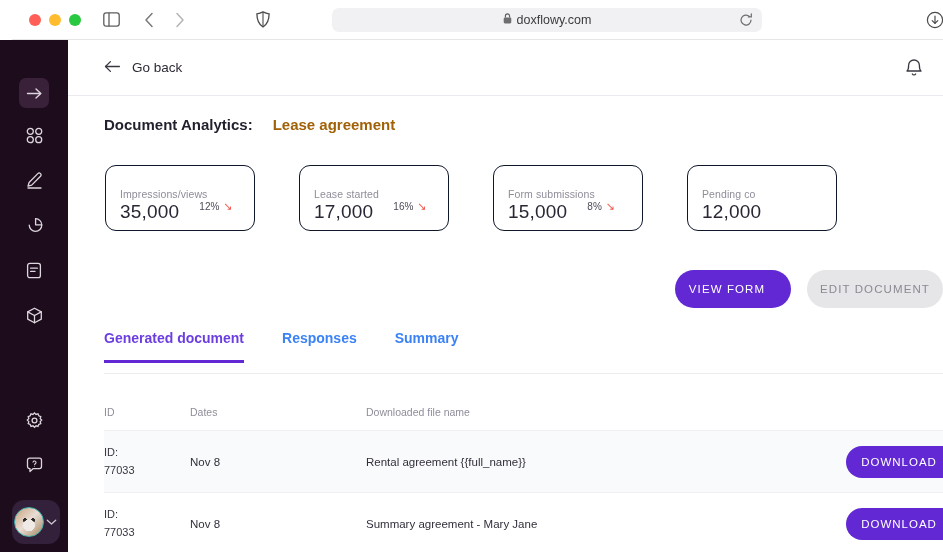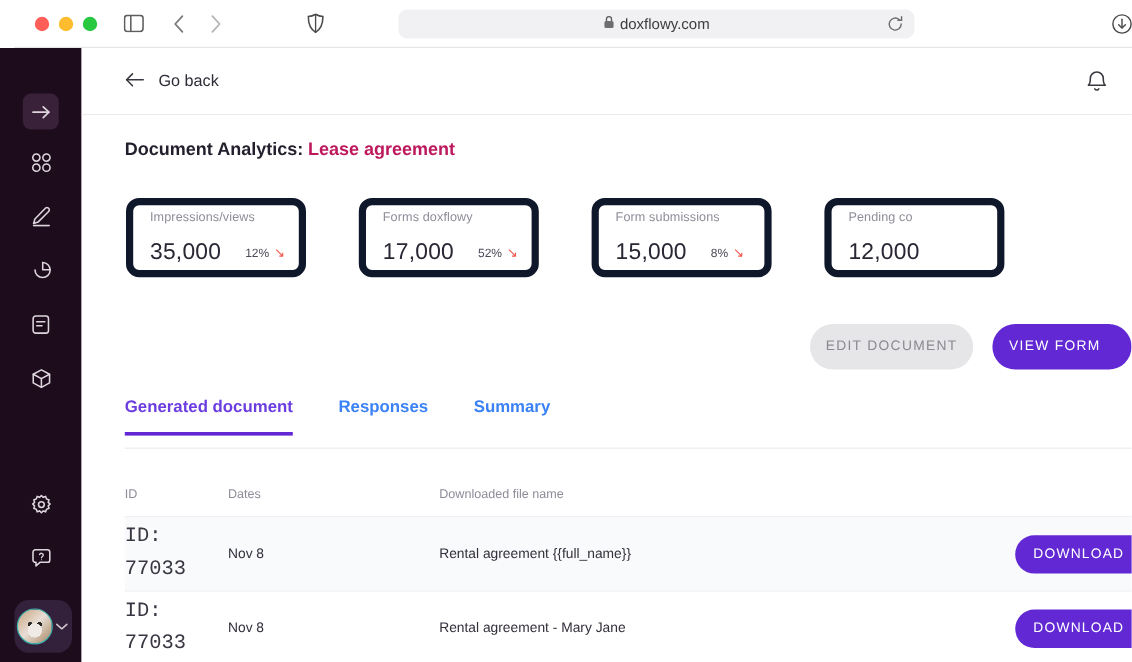--- a/index.html
+++ b/index.html
@@ -71,31 +71,31 @@
   }
   .go-back{display:flex;align-items:flex-start;gap:11px;margin-left:36px;color:#2f2b36;font-size:13.5px;}
   .bell{position:absolute;right:20px;top:18px;color:#3b3740;}
 
   
   .content{position:absolute;left:68px;top:96px;width:875px;height:456px;background:#fff;overflow:hidden;}
   .page-title{
     position:absolute;left:36px;top:20px;font-size:15px;font-weight:700;color:#231f2c;
     white-space:nowrap;
   }
-  .page-title .doc{color:#be185d;margin-left:4px;}
+  .page-title .doc{color:#a16207;margin-left:20px;}
 
   
   .cards{position:absolute;left:37px;top:69px;display:flex;gap:44px;}
   .card{
-    width:150px;height:66px;border:6px solid #0f172a;border-radius:11px;
-    background:#fff;box-sizing:border-box;padding:4px 14px 0 14px;
+    width:150px;height:66px;border:1px solid #0f172a;border-radius:11px;
+    background:#fff;box-sizing:border-box;padding:22px 14px 0 14px;
     flex:0 0 auto;
   }
   .card-label{font-size:10.5px;color:#8f8d99;letter-spacing:.1px;white-space:nowrap;overflow:hidden;}
-  .card-row{display:flex;align-items:center;margin-top:13px;}
+  .card-row{display:flex;align-items:flex-start;margin-top:1px;}
   .card-value{font-size:19px;color:#2a2633;letter-spacing:.2px;}
   .card-delta{margin-left:20px;font-size:10px;color:#4d4a57;display:flex;align-items:center;gap:4px;}
   .arrow{font-size:11px;line-height:1;}
   .arrow.down{color:#f4574c;}
   .arrow.up{color:#24b3a8;}
 
   
   .actions{position:absolute;right:0px;top:174px;display:flex;gap:16px;align-items:center;}
   .btn{
     height:38px;border-radius:19px;display:flex;align-items:center;justify-content:center;
@@ -115,21 +115,21 @@
   .thead{display:flex;height:36px;align-items:center;font-size:10.5px;color:#8f8d99;}
   .c-id{width:86px;flex:0 0 auto;}
   .c-date{width:166px;flex:0 0 auto;}
   .c-file{width:480px;flex:0 0 auto;padding-left:10px;}
   .c-act{width:120px;flex:0 0 auto;}
   .trow{
     display:flex;align-items:center;height:61px;font-size:11.5px;color:#332f3b;
     border-top:1px solid #f0f0f3;
   }
   .trow.alt{background:#f8fafb;}
-  .id-cell{line-height:1.55;font-size:17px;color:#3a3642;font-family:Liberation Mono, monospace;}
+  .id-cell{line-height:1.55;font-size:11px;color:#3a3642;}
   .dl-btn{
     width:116px;height:32px;border-radius:16px;background:#6128d4;color:#fff;
     font-size:11.5px;letter-spacing:1px;display:flex;align-items:center;justify-content:center;
     padding-right:10px;box-sizing:border-box;
   }
 </style>
 </head>
 <body>
 
 <div class="browser-bar">
@@ -288,25 +288,25 @@
       <div class="card-row">
         <div class="card-value">35,000</div>
         <div class="card-delta">
           <span>12%</span>
           <span class="arrow down">↘</span>
         </div>
       </div>
     </div>
 
     <div class="card">
-      <div class="card-label">Forms doxflowy</div>
+      <div class="card-label">Lease started</div>
       <div class="card-row">
         <div class="card-value">17,000</div>
         <div class="card-delta">
-          <span>52%</span>
+          <span>16%</span>
           <span class="arrow down">↘</span>
         </div>
       </div>
     </div>
 
 
     <div class="card">
       <div class="card-label">Form submissions</div>
       <div class="card-row">
         <div class="card-value">15,000</div>
@@ -319,22 +319,22 @@
 
     <div class="card">
       <div class="card-label">Pending co</div>
       <div class="card-row">
         <div class="card-value">12,000</div>
       </div>
     </div>
   </div>
 
   <div class="actions">
+    <div class="btn btn-primary">VIEW FORM</div>
     <div class="btn btn-secondary">EDIT DOCUMENT</div>
-    <div class="btn btn-primary">VIEW FORM</div>
   </div>
 
   <div class="tabs">
     <div class="tab active">Generated document</div>
     <div class="tab">Responses</div>
     <div class="tab">Summary</div>
   </div>
   <div class="tab-rule"></div>
 
   <div class="table">
@@ -356,20 +356,20 @@
         <div class="dl-btn">DOWNLOAD</div>
       </div>
     </div>
 
     <div class="trow">
       <div class="c-id id-cell">
         <div>ID:</div>
         <div>77033</div>
       </div>
       <div class="c-date">Nov 8</div>
-      <div class="c-file">Rental agreement - Mary Jane</div>
+      <div class="c-file">Summary agreement - Mary Jane</div>
       <div class="c-act">
         <div class="dl-btn">DOWNLOAD</div>
       </div>
     </div>
   </div>
 
 </div>
 
 </body></html>

